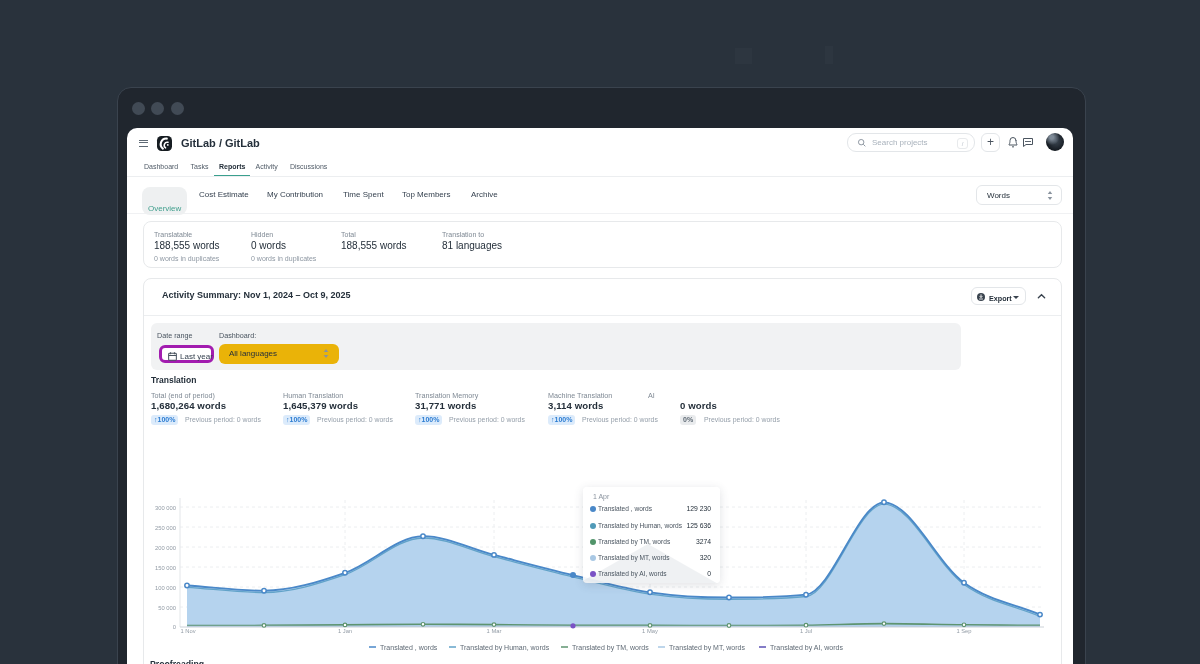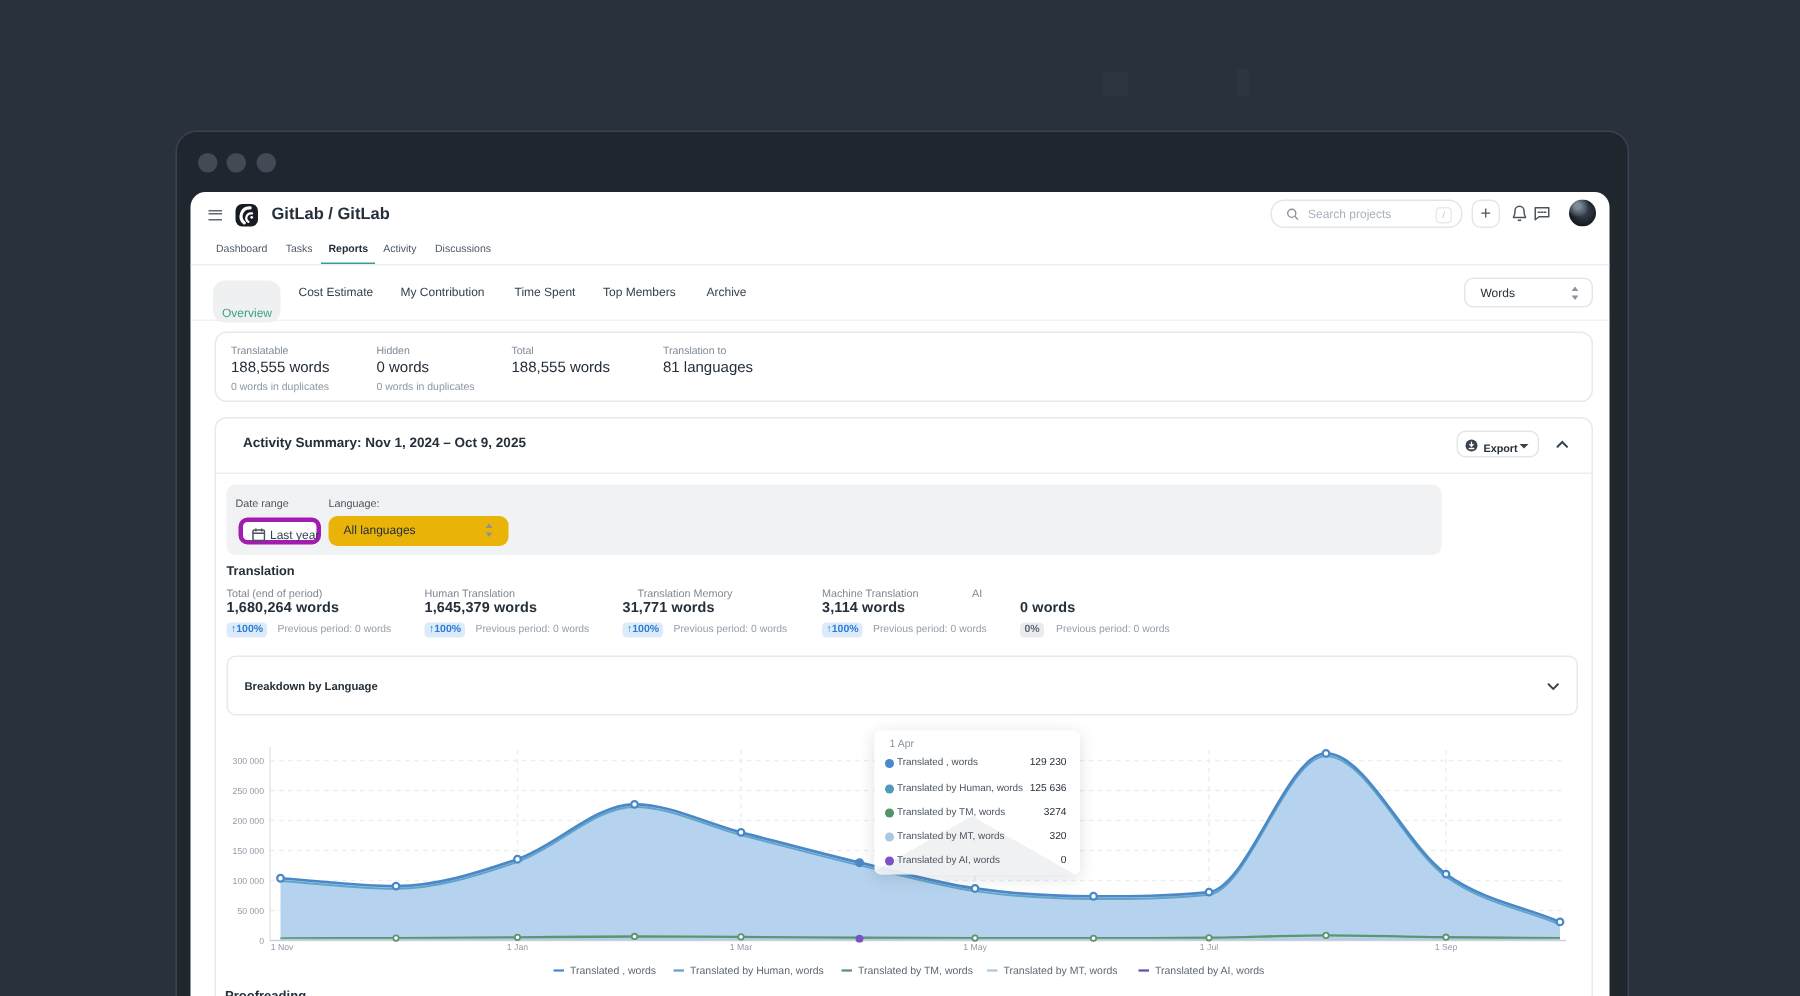--- a/index.html
+++ b/index.html
@@ -178,21 +178,21 @@
         <b>Export</b>
         <div class="caret-d" style="right:6px;top:7.5px;"></div>
       </div>
       <svg class="chev-up" viewBox="0 0 10 10">
           <path d="M1.5 6.5 5 3 8.5 6.5" stroke="#39434e" stroke-width="1.5" fill="none" stroke-linecap="round"></path>
         </svg>
       <div class="divider"></div>
 
       <div class="filterband">
         <div class="fb-label" style="left:6px;">Date range</div>
-        <div class="fb-label" style="left:68px;">Language:</div>
+        <div class="fb-label" style="left:68px;">Dashboard:</div>
         <div class="lastyear">
           <svg width="9" height="9" viewBox="0 0 14 14" style="position:absolute;left:6px;top:4px">
             <rect x="1" y="2" width="12" height="11" rx="1.5" fill="none" stroke="#49545f" stroke-width="1.6"></rect>
             <path d="M1 5.5h12 M4 .5v3 M10 .5v3" stroke="#49545f" stroke-width="1.6"></path>
           </svg>
           <span style="position:absolute;left:18px;top:4px;font-size:8px;color:#333f4d;">Last year</span>
         </div>
         <div class="alllang">
           <span style="position:absolute;left:10px;top:5px;font-size:8px;color:#242f3a;">All languages</span>
           <svg width="6" height="9" viewBox="0 0 8 12" style="position:absolute;right:10px;top:5px">
@@ -205,41 +205,35 @@
       <div class="t-label" style="left:7px;">Total (end of period)</div>
       <div class="t-val" style="left:7px;">1,680,264 words</div>
       <div class="t-badge" style="left:7px;">↑100%</div>
       <div class="t-prev" style="left:41px;">Previous period: 0 words</div>
 
       <div class="t-label" style="left:139px;">Human Translation</div>
       <div class="t-val" style="left:139px;">1,645,379 words</div>
       <div class="t-badge" style="left:139px;">↑100%</div>
       <div class="t-prev" style="left:173px;">Previous period: 0 words</div>
 
-      <div class="t-label" style="left:281px;">Translation Memory</div>
+      <div class="t-label" style="left:271px;">Translation Memory</div>
       <div class="t-val" style="left:271px;">31,771 words</div>
       <div class="t-badge" style="left:271px;">↑100%</div>
       <div class="t-prev" style="left:305px;">Previous period: 0 words</div>
 
       <div class="t-label" style="left:404px;">Machine Translation</div>
       <div class="t-val" style="left:404px;">3,114 words</div>
       <div class="t-badge" style="left:404px;">↑100%</div>
       <div class="t-prev" style="left:438px;">Previous period: 0 words</div>
 
       <div class="t-label" style="left:504px;">AI</div>
       <div class="t-val" style="left:536px;">0 words</div>
       <div class="t-badge" style="left:536px;background:#e9ebed;color:#5e6974;">0%</div>
       <div class="t-prev" style="left:560px;">Previous period: 0 words</div>
 
-      <div class="bdcard">
-          <span>Breakdown by Language</span>
-        <svg width="9" height="9" viewBox="0 0 10 10" style="position:absolute;left:879px;top:15px">
-          <path d="M1.5 3.5 5 7 8.5 3.5" stroke="#39434e" stroke-width="1.4" fill="none" stroke-linecap="round"></path>
-        </svg>
-      </div>
     </div>
 
     <svg class="abs" style="left:16px; top:360px;" width="919" height="176" viewBox="143 488 919 176">
 
       <g stroke="#eceef0" stroke-width="1" stroke-dasharray="3 3">
         <line x1="180" y1="507" x2="1044" y2="507"></line>
         <line x1="180" y1="527" x2="1044" y2="527"></line>
         <line x1="180" y1="547" x2="1044" y2="547"></line>
         <line x1="180" y1="567" x2="1044" y2="567"></line>
         <line x1="180" y1="587" x2="1044" y2="587"></line>

